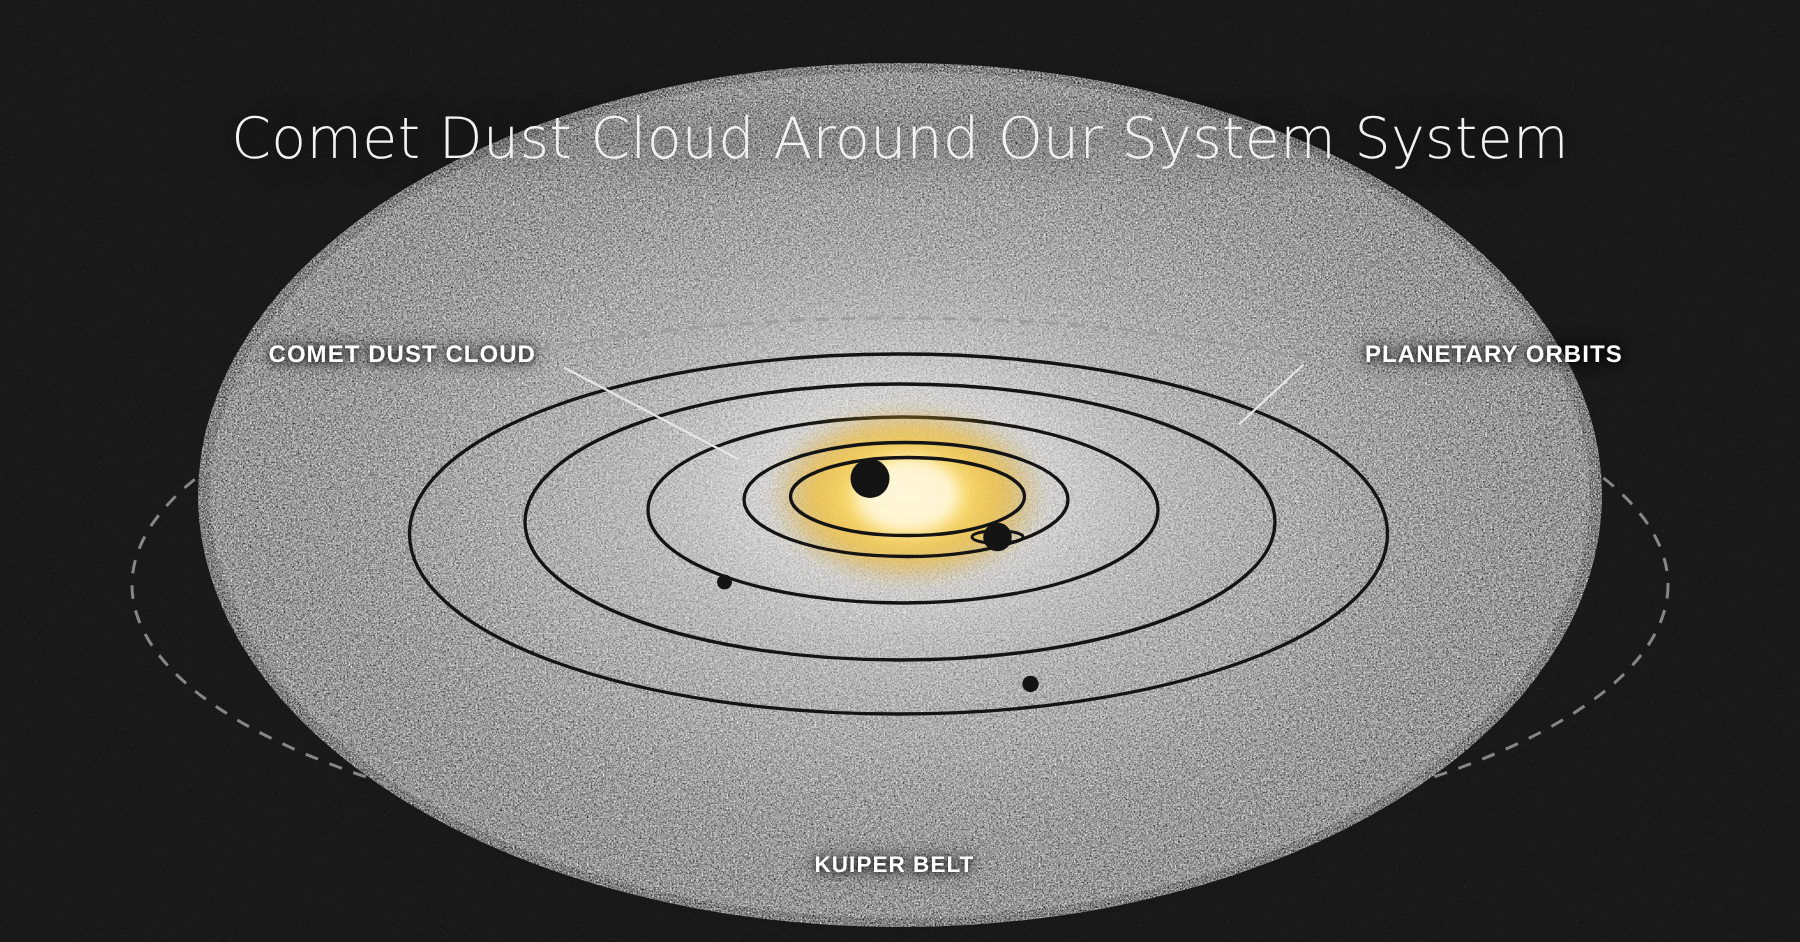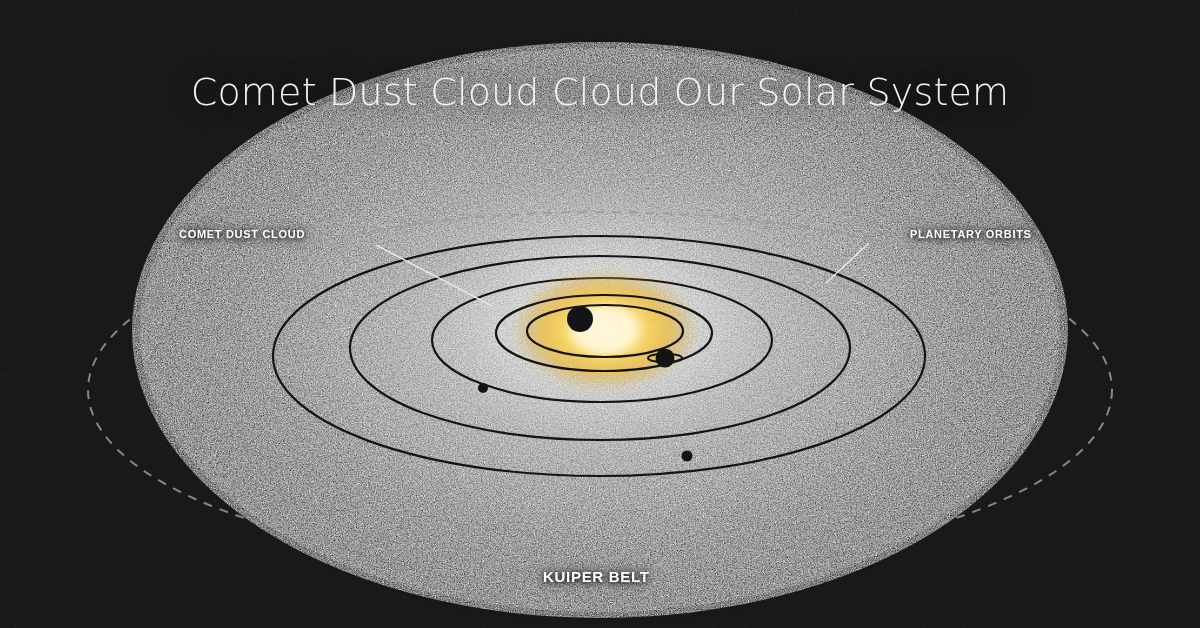--- a/index.html
+++ b/index.html
@@ -33,21 +33,21 @@
     font-size: 38px;
     font-weight: 300;
     letter-spacing: 0.2px;
     font-family: "DejaVu Sans", sans-serif;
     text-shadow: 0 0 22px rgba(0,0,0,0.85);
     pointer-events: none;
   }
   .callout {
     position: absolute;
     color: #ffffff;
-    font-size: 11px;
+    font-size: 16px;
     font-weight: bold;
     letter-spacing: 0.7px;
     font-family: "Liberation Sans", sans-serif;
     text-shadow: 0 1px 5px rgba(0,0,0,0.95), 0 0 12px rgba(0,0,0,0.8);
     white-space: nowrap;
   }
   #label-comet-dust-cloud { left: 179px; top: 228px; }
   #label-planetary-orbits { left: 874px; top: 228px; padding-left: 36px; }
   #label-kuiper-belt { left: 543px; top: 568px; font-size: 15px; }
 </style>
@@ -152,21 +152,21 @@
       <circle cx="483" cy="388" r="5" fill="#141414"></circle>
       <circle cx="687" cy="456" r="5.5" fill="#141414"></circle>
     </g>
 
     <g stroke="#e6e6e6" stroke-width="1.5">
       <line x1="376" y1="245" x2="492" y2="306"></line>
       <line x1="869" y1="243" x2="826" y2="283"></line>
     </g>
   </svg>
 
-  <div class="title">Comet Dust Cloud Cloud Our Solar System</div>
+  <div class="title">Comet Dust Cloud Around Our System System</div>
 
   <div class="callout" id="label-comet-dust-cloud">COMET DUST CLOUD</div>
 
   <div class="callout" id="label-planetary-orbits">PLANETARY ORBITS</div>
 
   <div class="callout" id="label-kuiper-belt">KUIPER BELT</div>
 
 </div>
 
 </body></html>

